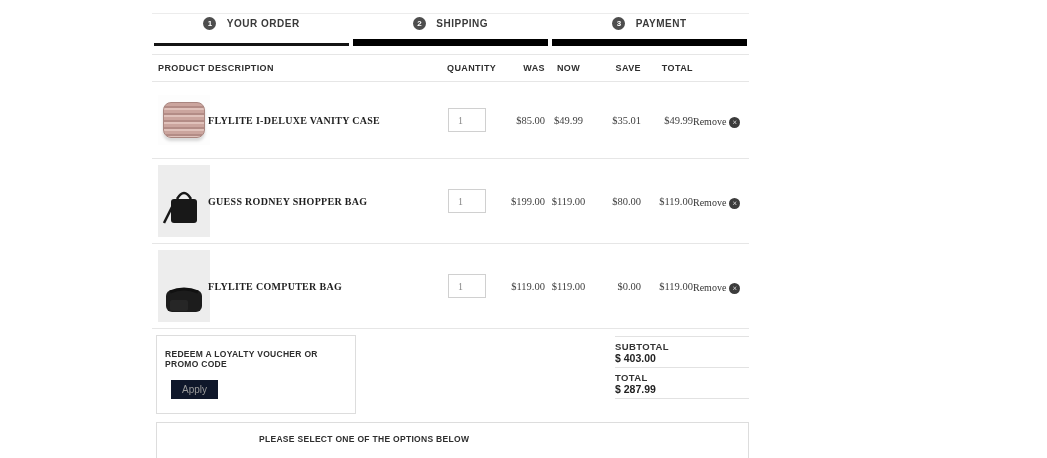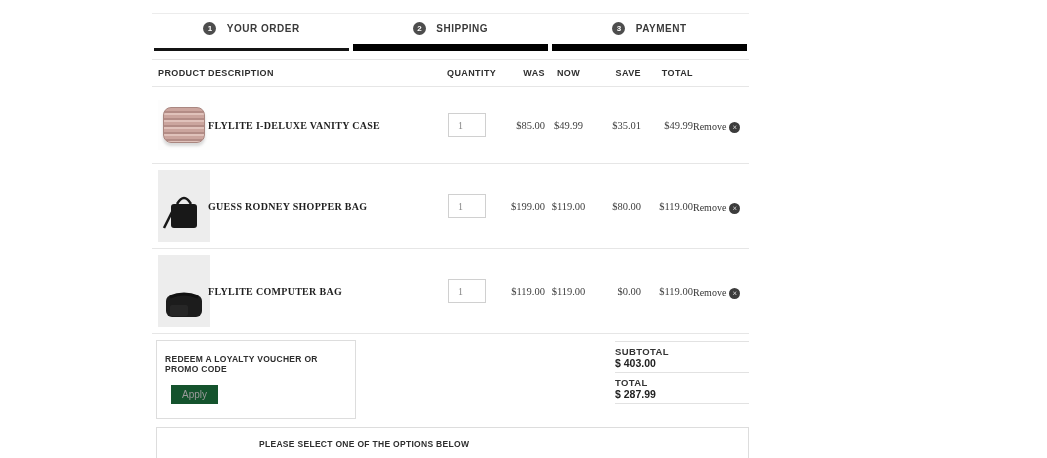--- a/index.html
+++ b/index.html
@@ -1,21 +1,21 @@
 <!DOCTYPE html>
 <html><head>
 <meta charset="utf-8">
 <style>
   * { margin:0; padding:0; box-sizing:border-box; }
   html,body { width:1047px; height:458px; background:#fff; overflow:hidden;
               font-family:"Liberation Sans","DejaVu Sans",sans-serif; }
   .page { position:absolute; left:152px; top:0; width:597px; }
 
   
-  .tabs { display:flex; margin-top:13px; border-top:1px solid #ececec; padding-top:5px; }
+  .tabs { display:flex; margin-top:13px; border-top:1px solid #ececec; }
   .tab { flex:1; text-align:center; padding-bottom:7px; margin:0 2px; cursor:pointer; }
   .tab.active { border-bottom:3px solid #141414; }
   .tab.inactive { border-bottom:7px solid #000000; }
   .step-circle { display:inline-block; width:13px; height:13px; border-radius:50%;
                  background:#4d4d4d; color:#fff; font-size:8px; font-weight:bold;
                  line-height:13px; text-align:center; vertical-align:middle; }
   .step-label { font-size:10px; font-weight:bold; color:#3a3a3a; letter-spacing:.5px;
                 margin-left:6px; vertical-align:middle; }
 
   
@@ -53,21 +53,21 @@
           box-shadow:0 3px 3px rgba(0,0,0,.15); border:1px solid #a98680; }
   .thumb23 { width:52px; height:72px; background:#ededed; margin:3px 0; }
 
   
   .summary { display:flex; justify-content:space-between; margin-top:6px; }
   .voucher-box { margin-left:4px; width:200px; border:1px solid #ddd; padding:13px 8px 14px; }
   .voucher-heading { font-size:8.5px; font-weight:bold; color:#2e2e2e; letter-spacing:.3px; }
   .voucher-row { margin-top:11px; display:flex; }
   .voucher-input { width:102px; height:20px; border:1px solid #c9c9c9; padding-left:8px;
                    font-size:9.5px; color:#999; font-family:inherit; }
-  .btn-apply { background:#14532d; color:#9a9a9a; border:none; font-size:10px;
+  .btn-apply { background:#0f172a; color:#9a9a9a; border:none; font-size:10px;
                font-family:inherit; padding:4px 11px; margin-left:6px; cursor:pointer; }
   .totals { width:134px; margin-top:1px; }
   .totals-row { display:flex; justify-content:space-between; padding:4px 0 3px;
                 border-bottom:1px solid #e2e2e2;flex-direction:column; }
   .totals-row:first-child { border-top:1px solid #e2e2e2; }
   .totals-label { font-size:9.5px; font-weight:bold; color:#333; letter-spacing:.4px; }
   .totals-value { font-size:10.5px; font-weight:bold; color:#222; }
 
   
   .options-section { margin-left:4px; margin-top:8px; width:593px; height:90px;

